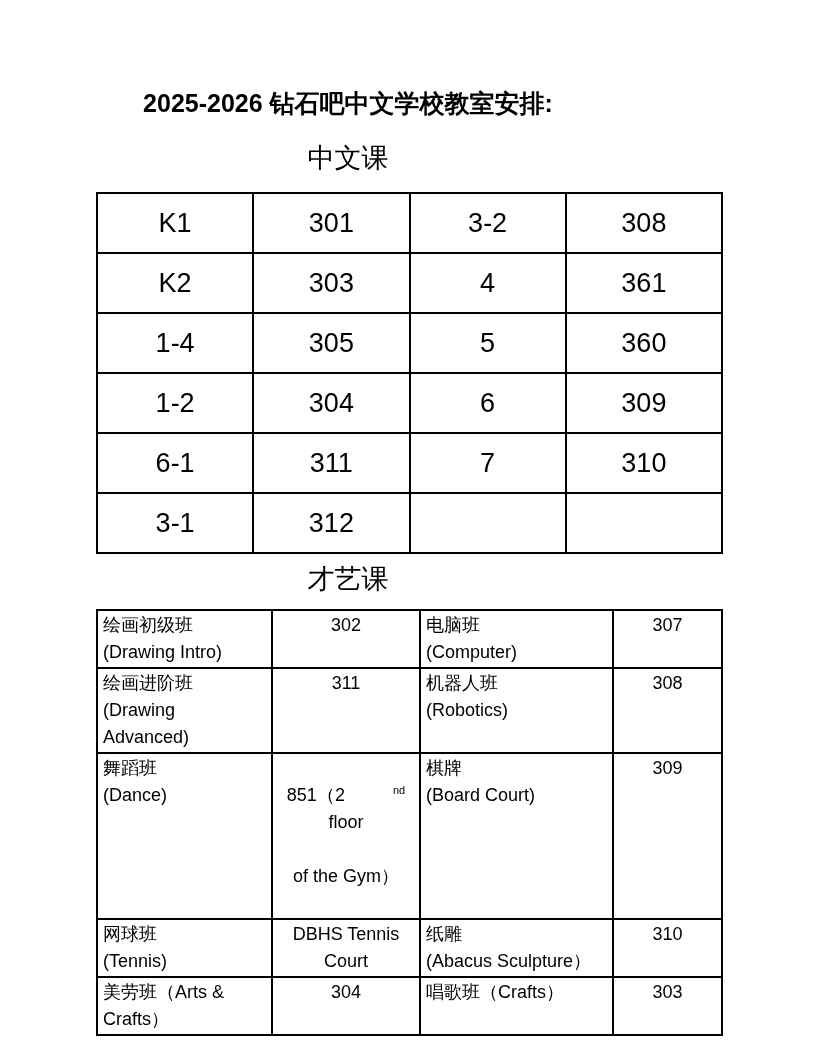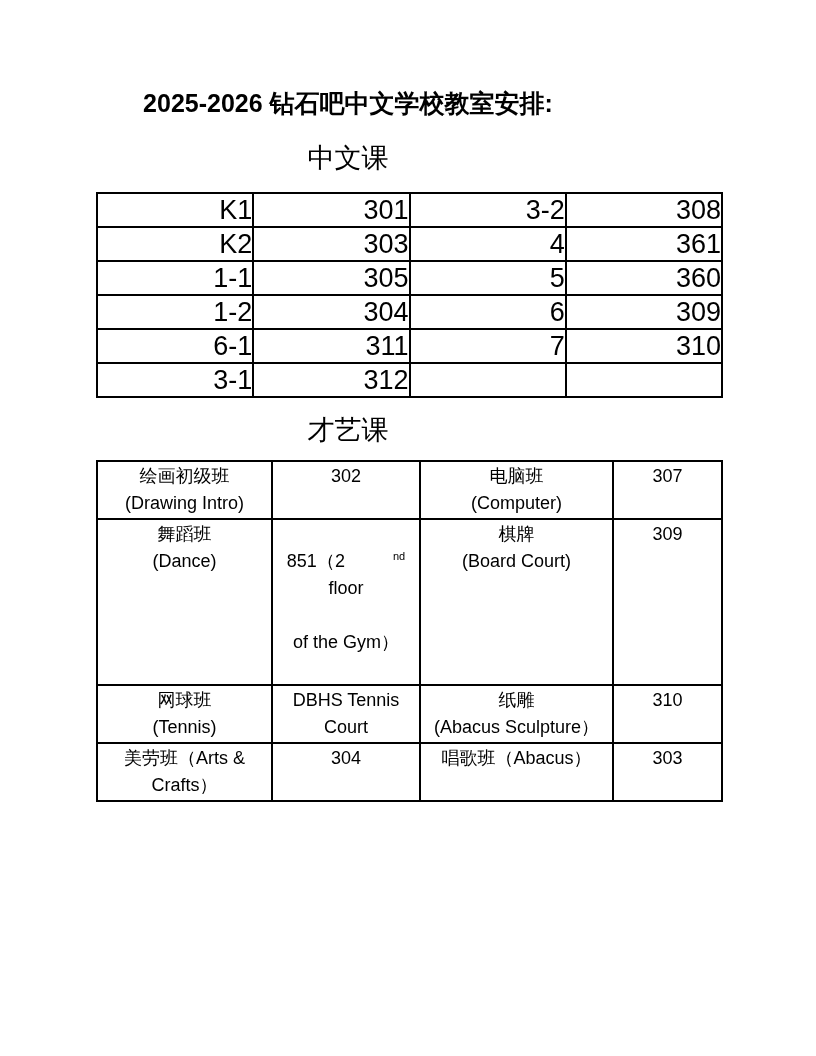--- a/index.html
+++ b/index.html
@@ -25,58 +25,58 @@
     line-height: 30px;
     white-space: nowrap;
   }
   .section-heading {
     font-size: 27px;
     font-weight: normal;
     text-align: center;
     line-height: 35px;
   }
   .heading-cn { margin-top: 23px; }
-  .heading-ty { margin-top: 15px; }
+  .heading-ty { margin-top: 8px; }
 
   table {
     border-collapse: collapse;
     width: 625px;
     table-layout: fixed;
   }
   td {
     border: 2px solid #000000;
     overflow: hidden;
   }
 
   
   .cn-table { margin-top: 16px; }
   .cn-table td {
     height: 34px;
     font-size: 27px;
-    text-align: right;
+    text-align: center;
     vertical-align: middle;
     line-height: 32px;
-    padding: 0;
+    padding: 13px;
   }
   .cn-table col { width: 156.25px; }
 
   
   .ty-table { margin-top: 12px; }
   .ty-table td {
     font-size: 18px;
     line-height: 27px;
     vertical-align: top;
     padding: 1px 5px;
     white-space: pre-line;
   }
   .ty-table .col-c1 { width: 175px; }
   .ty-table .col-c2 { width: 148px; }
   .ty-table .col-c3 { width: 193px; }
   .ty-table .col-c4 { width: 109px; }
-  .cell-left   { text-align: center; }
+  .cell-left   { text-align: left; }
   .cell-center { text-align: center; }
   .ty-table tr.r-2lines td { height: 58px; }
   .ty-table tr.r-3lines td { height: 82px; }
   sup {
     font-size: 11px;
     vertical-align: super;
     line-height: 0;
     padding-left: 48px;
   }
 </style>
@@ -103,21 +103,21 @@
         <td>3-2</td>
         <td>308</td>
       </tr>
       <tr>
         <td>K2</td>
         <td>303</td>
         <td>4</td>
         <td>361</td>
       </tr>
       <tr>
-        <td>1-1</td>
+        <td>1-4</td>
         <td>305</td>
         <td>5</td>
         <td>360</td>
       </tr>
       <tr>
         <td>1-2</td>
         <td>304</td>
         <td>6</td>
         <td>309</td>
       </tr>
@@ -147,20 +147,29 @@
     </colgroup>
     <tbody>
       <tr class="r-2lines">
         <td class="cell-left">绘画初级班
 (Drawing Intro)</td>
         <td class="cell-center">302</td>
         <td class="cell-left">电脑班
 (Computer)</td>
         <td class="cell-center">307</td>
       </tr>
+      <tr class="r-3lines">
+        <td class="cell-left">绘画进阶班
+(Drawing
+Advanced)</td>
+        <td class="cell-center">311</td>
+        <td class="cell-left">机器人班
+(Robotics)</td>
+        <td class="cell-center">308</td>
+      </tr>
       <tr class="r-2lines">
         <td class="cell-left">舞蹈班
 (Dance)</td>
         <td class="cell-center">
           <div><span>851（2</span><sup>nd</sup><span> floor</span></div>
           <div>of the Gym）</div>
         </td>
         <td class="cell-left">棋牌
 (Board Court)</td>
         <td class="cell-center">309</td>
@@ -171,19 +180,19 @@
         <td class="cell-center">DBHS Tennis
 Court</td>
         <td class="cell-left">纸雕
 (Abacus Sculpture）</td>
         <td class="cell-center">310</td>
       </tr>
       <tr class="r-2lines">
         <td class="cell-left">美劳班（Arts &amp;
 Crafts）</td>
         <td class="cell-center">304</td>
-        <td class="cell-left">唱歌班（Abacus）</td>
+        <td class="cell-left">唱歌班（Crafts）</td>
         <td class="cell-center">303</td>
       </tr>
     </tbody>
   </table>
 
 </div>
 
 </body></html>

